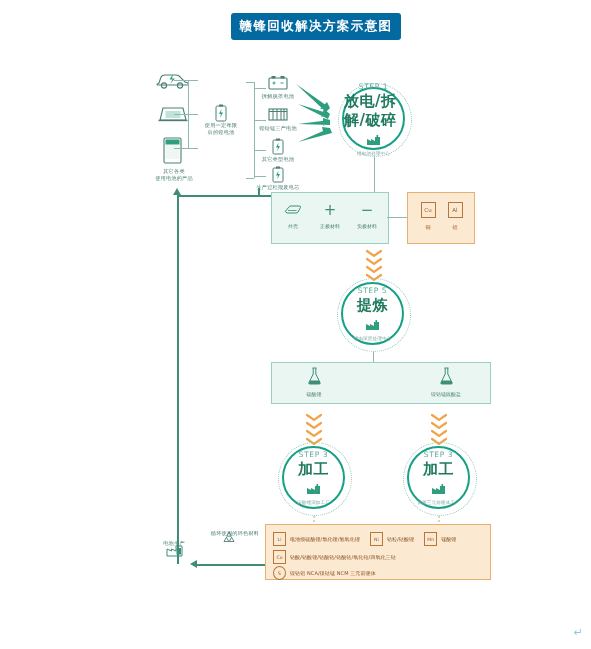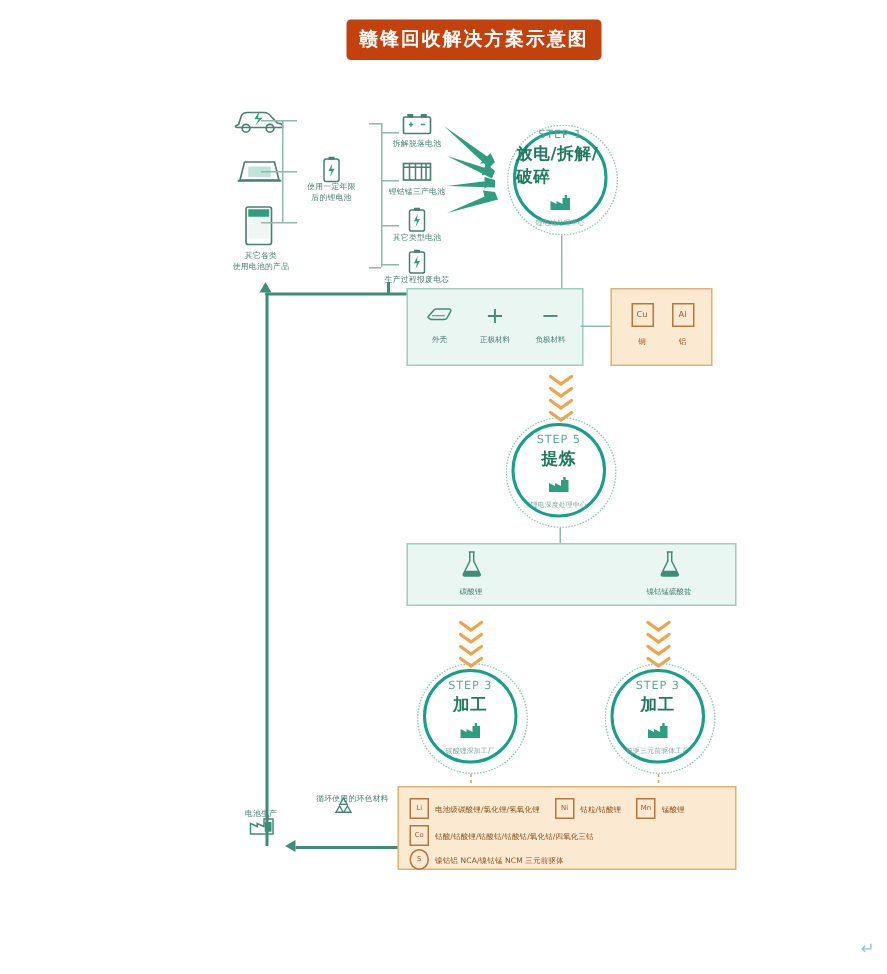--- a/index.html
+++ b/index.html
@@ -11,21 +11,21 @@
     overflow:hidden;
     color:#2f6f63;
   }
   #stage{position:absolute;left:0;top:0;width:591px;height:649px;}
   .abs{position:absolute;}
   .lbl{font-size:5.2px;line-height:7px;text-align:center;color:#4a7f74;letter-spacing:.2px;}
 
   
   #title-bar{
     left:231px;top:13px;width:170px;height:27px;
-    background:#c2410c;border-radius:3px;
+    background:#0369a1;border-radius:3px;
     display:flex;align-items:center;justify-content:center;
   }
   #title-bar span{
     color:#ffffff;font-size:12.5px;font-weight:bold;letter-spacing:1.4px;
   }
 
   
   .ln{background:#8fb8ae;}
   .lnh{height:1px;}
   .lnv{width:1px;}
@@ -44,21 +44,21 @@
     left:0;top:0;
   }
   .step-inner{
     position:absolute;border-radius:50%;
     border:2.5px solid #16a085;
     background:#ffffff;
     display:flex;flex-direction:column;
     align-items:center;justify-content:center;
   }
   .step-kicker{font-size:7.5px;color:#5aa99a;letter-spacing:.6px;margin-bottom:1px;}
-  .step-name{font-size:11px;font-weight:bold;color:#1f7a5f;letter-spacing:.5px;}
+  .step-name{font-size:15px;font-weight:bold;color:#1f7a5f;letter-spacing:.5px;}
   .step-ico{margin:1px 0 1px;}
   .step-sub{font-size:4.6px;color:#7fa99f;letter-spacing:.1px;}
 
   
   .teal-box{
     background:#eaf6f2;border:1px solid #9bcfc2;
   }
   #mat-box{left:271px;top:192px;width:116px;height:50px;}
   .mat-cell{position:absolute;width:38px;text-align:center;top:8px;}
   .mat-sym{font-size:15px;color:#3f8d79;line-height:16px;height:17px;display:flex;align-items:center;justify-content:center;}

